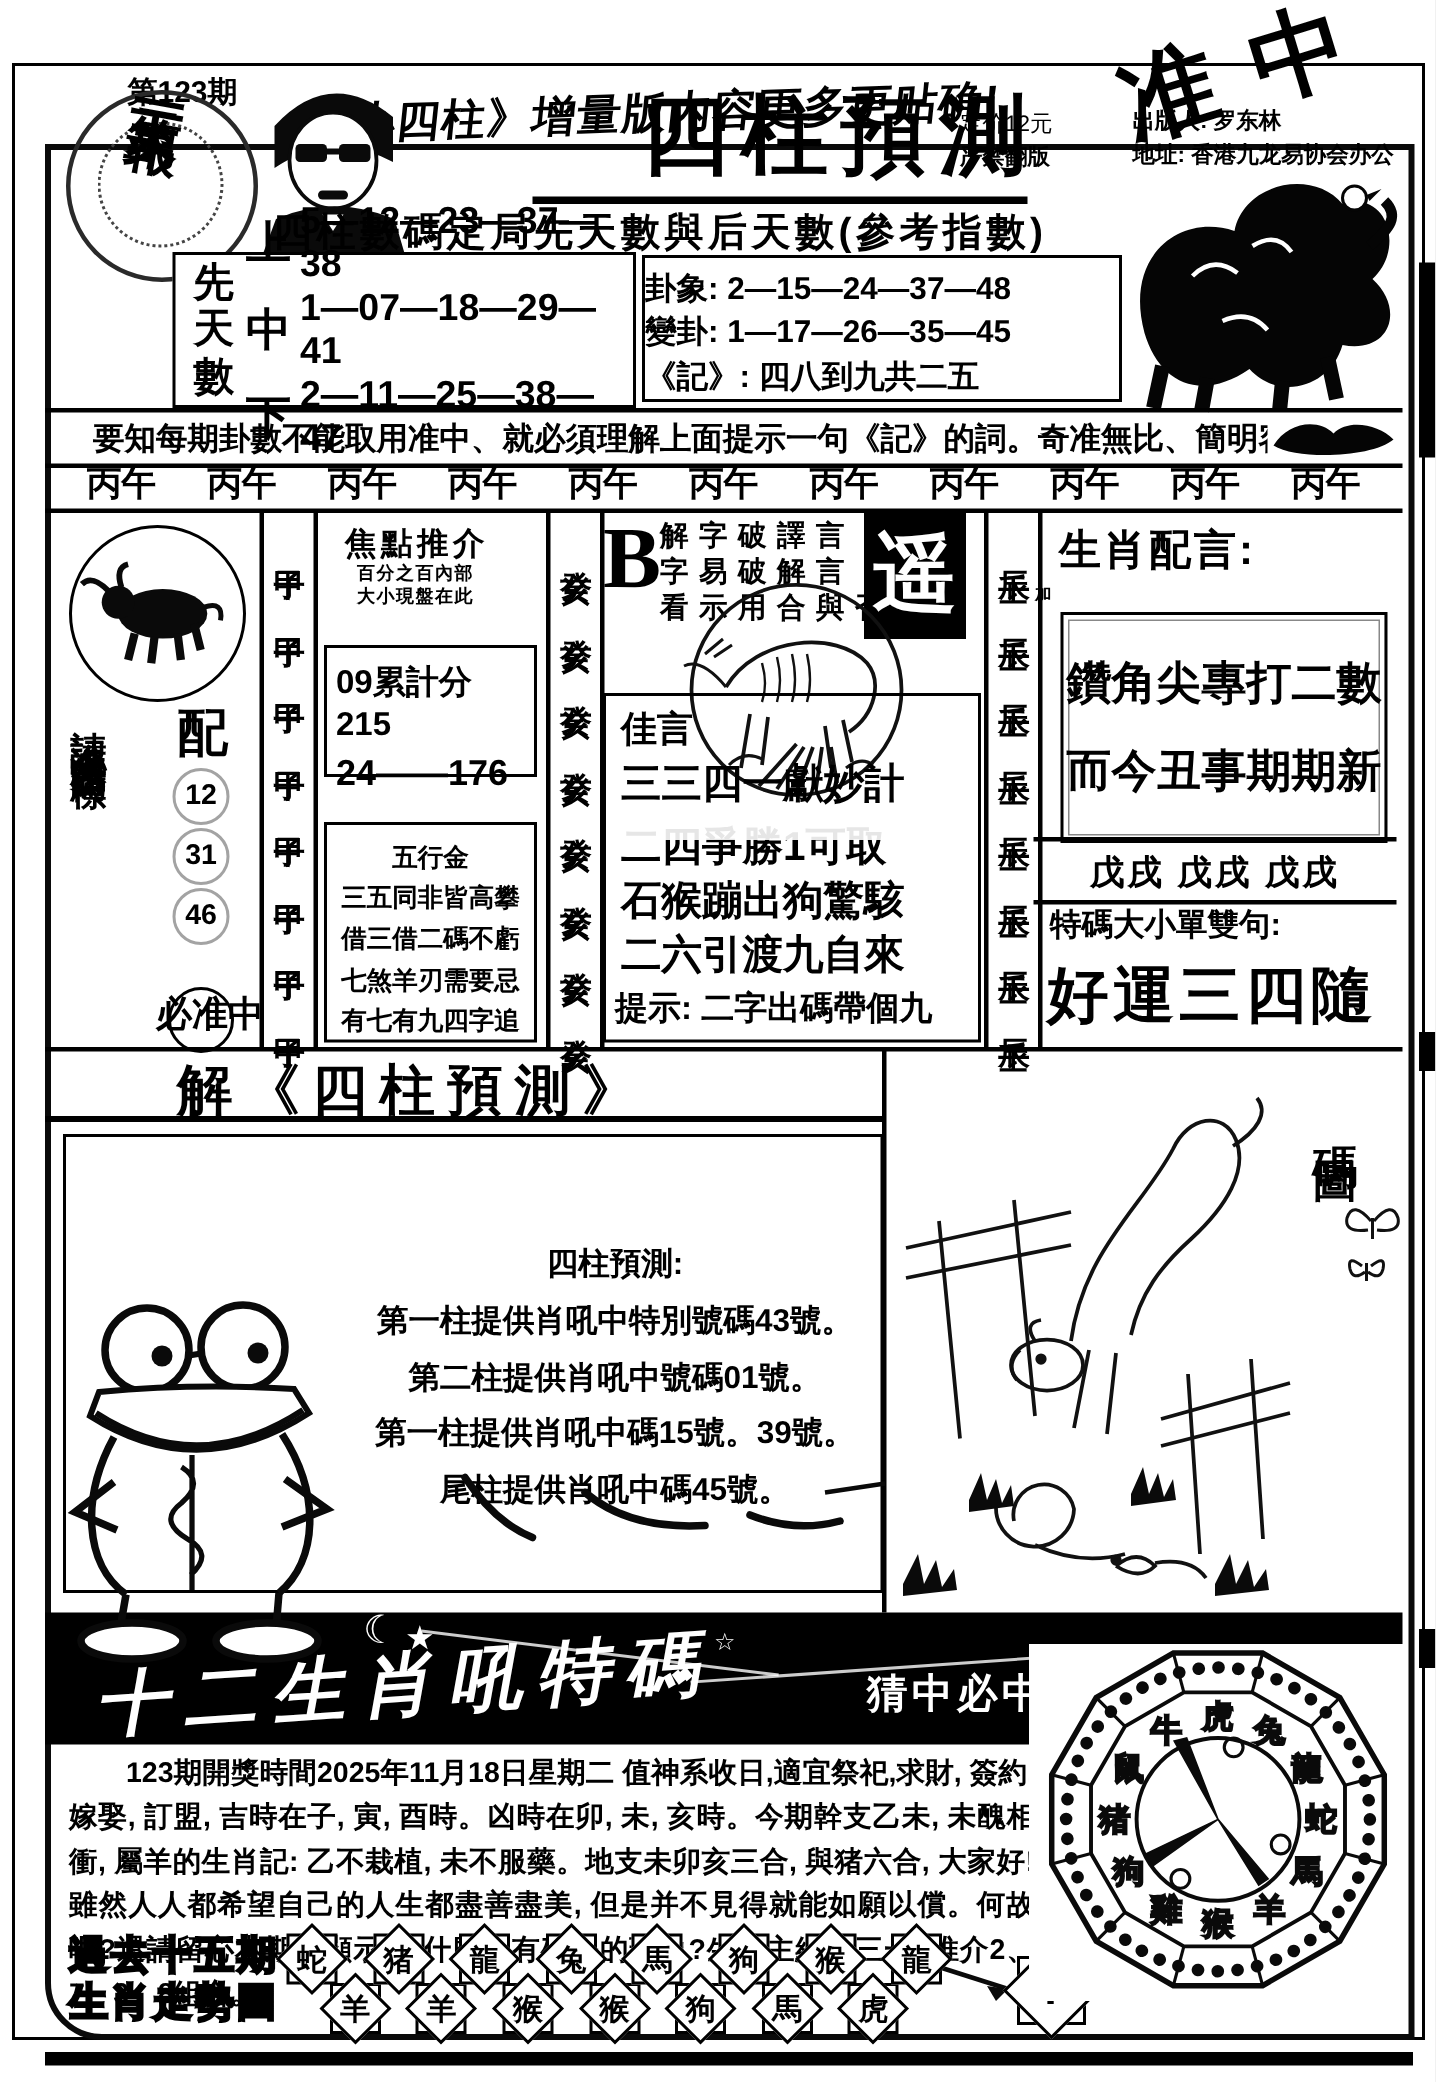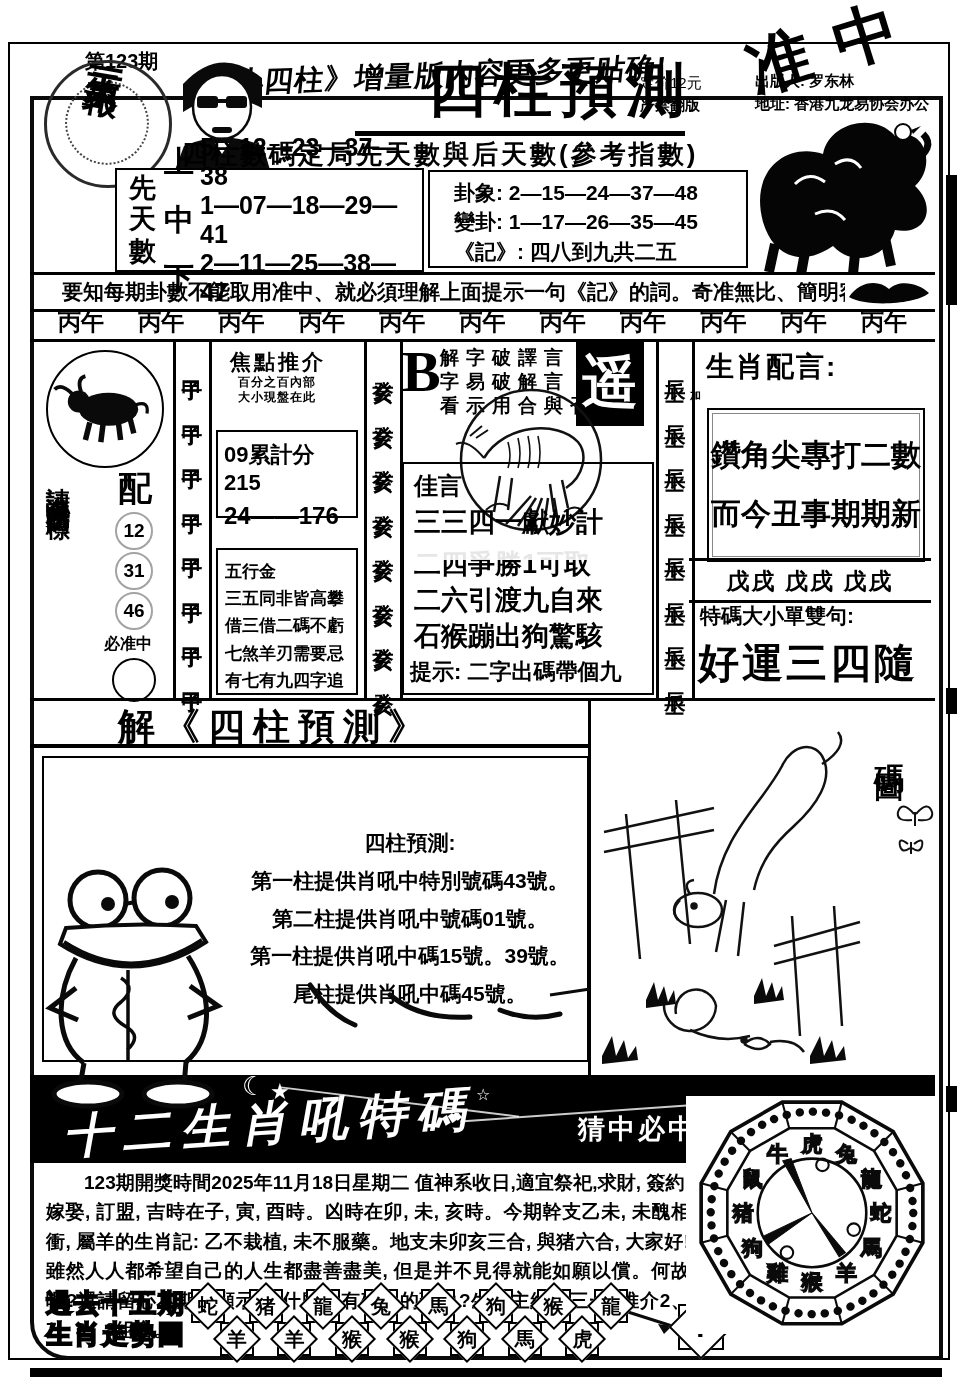--- a/index.html
+++ b/index.html
@@ -99,21 +99,21 @@
         <span class="b" style="font-size:30px;margin-right:6px;">中</span>
         <span class="b" style="font-size:25px;">1—07—18—29—41</span>
       </div>
       <div style="display:flex;align-items:center;">
         <span class="b" style="font-size:30px;margin-right:6px;">下</span>
         <span class="b" style="font-size:25px;">2—11—25—38—47</span>
       </div>
     </div>
   </div>
 
-  <div class="abs boxline" style="left:428px;top:170px;width:320px;height:98px;padding:6px 24px;box-sizing:border-box;">
+  <div class="abs boxline" style="left:428px;top:170px;width:320px;height:98px;padding:6px 0;box-sizing:border-box;">
     <div class="b" style="font-size:21px;line-height:1.4;">
       <span>卦象:</span>
       <span>2—15—24—37—48</span>
     </div>
     <div class="b" style="font-size:21px;line-height:1.4;">
       <span>變卦:</span>
       <span>1—17—26—35—45</span>
     </div>
     <div class="b" style="font-size:21px;line-height:1.4;">
       <span>《記》:</span>
@@ -157,42 +157,42 @@
   <div class="abs b" style="left:118px;top:466px;font-size:34px;">配</div>
   <div class="abs numcircle" style="left:115px;top:512px;">
     <span>12</span>
   </div>
   <div class="abs numcircle" style="left:115px;top:552px;">
     <span>31</span>
   </div>
   <div class="abs numcircle" style="left:115px;top:592px;">
     <span>46</span>
   </div>
-  <div class="abs b" style="left:104px;top:634px;font-size:16px;">必准中</div>
+  <div class="abs b" style="left:104px;top:660px;font-size:24px;">必准中</div>
   <div class="abs" style="left:112px;top:658px;width:40px;height:40px;border:2px solid #000;border-radius:50%;"></div>
 
   <div class="abs pillar-col" style="left:173px;top:342px;width:33px;height:356px;">
     <span class="pillar-cell">甲子</span>
     <span class="pillar-cell">甲子</span>
     <span class="pillar-cell">甲子</span>
     <span class="pillar-cell">甲子</span>
     <span class="pillar-cell">甲子</span>
     <span class="pillar-cell">甲子</span>
     <span class="pillar-cell">甲子</span>
     <span class="pillar-cell">甲子</span>
   </div>
 
   <div class="abs b" style="left:230px;top:348px;font-size:21px;letter-spacing:3px;">焦點推介</div>
   <div class="abs b" style="left:238px;top:374px;font-size:12px;letter-spacing:1px;">百分之百內部</div>
   <div class="abs b" style="left:238px;top:389px;font-size:12px;letter-spacing:1px;">大小現盤在此</div>
   <div class="abs boxline" style="left:216px;top:430px;width:142px;height:88px;padding:8px 6px;box-sizing:border-box;">
     <div class="b" style="font-size:22px;">09累計分215</div>
     <div class="b" style="font-size:24px;margin-top:6px;">24——176</div>
   </div>
-  <div class="abs boxline" style="left:216px;top:548px;width:142px;height:147px;padding:8px 7px;box-sizing:border-box;">
+  <div class="abs boxline" style="left:216px;top:548px;width:142px;height:147px;padding:8px 7px;box-sizing:border-box;text-align:center;">
     <div class="b" style="font-size:17px;line-height:1.6;">五行金</div>
     <div class="b" style="font-size:17px;line-height:1.6;">三五同非皆高攀</div>
     <div class="b" style="font-size:17px;line-height:1.6;">借三借二碼不虧</div>
     <div class="b" style="font-size:17px;line-height:1.6;">七煞羊刃需要忌</div>
     <div class="b" style="font-size:17px;line-height:1.6;">有七有九四字追</div>
   </div>
 
   <div class="abs pillar-col" style="left:364px;top:342px;width:33px;height:356px;">
     <span class="pillar-cell">癸亥</span>
     <span class="pillar-cell">癸亥</span>
@@ -221,22 +221,22 @@
     <path d="M62,58 q4,14 0,26 M72,54 q4,16 0,30 M82,52 q4,18 0,32 M92,52 q4,18 0,32" stroke="#111" stroke-width="1.6" fill="none"></path>
     <path d="M60,140 L85,112 M72,142 L90,114 M85,144 L96,114 M98,142 L102,114 M112,138 L108,114" stroke="#111" stroke-width="2.5"></path>
     <path d="M40,126 q10,-10 22,-4 M118,128 q10,-8 18,-2" stroke="#111" stroke-width="2" fill="none"></path>
   </svg>
   <div class="abs" style="left:402px;top:462px;width:252px;height:233px;border:2px solid #000;padding:6px 10px;box-sizing:border-box;">
     <div class="b" style="font-size:24px;">佳言</div>
     <div class="b" style="font-size:27px;margin-top:2px;">三三四一獻妙計</div>
     <div class="b half-erased" style="font-size:27px;margin-top:6px;">
       <span>二四爭勝1可取</span>
     </div>
+    <div class="b" style="font-size:27px;">石猴蹦出狗驚駭</div>
     <div class="b" style="font-size:27px;">二六引渡九自來</div>
-    <div class="b" style="font-size:27px;">石猴蹦出狗驚駭</div>
     <div class="b" style="font-size:22px;margin-top:3px;margin-left:-4px;">提示: 二字出碼帶個九</div>
   </div>
 
   <div class="abs pillar-col" style="left:656px;top:342px;width:33px;height:356px;">
     <span class="pillar-cell">壬辰</span>
     <span class="pillar-cell">壬辰</span>
     <span class="pillar-cell">壬辰</span>
     <span class="pillar-cell">壬辰</span>
     <span class="pillar-cell">壬辰</span>
     <span class="pillar-cell">壬辰</span>

